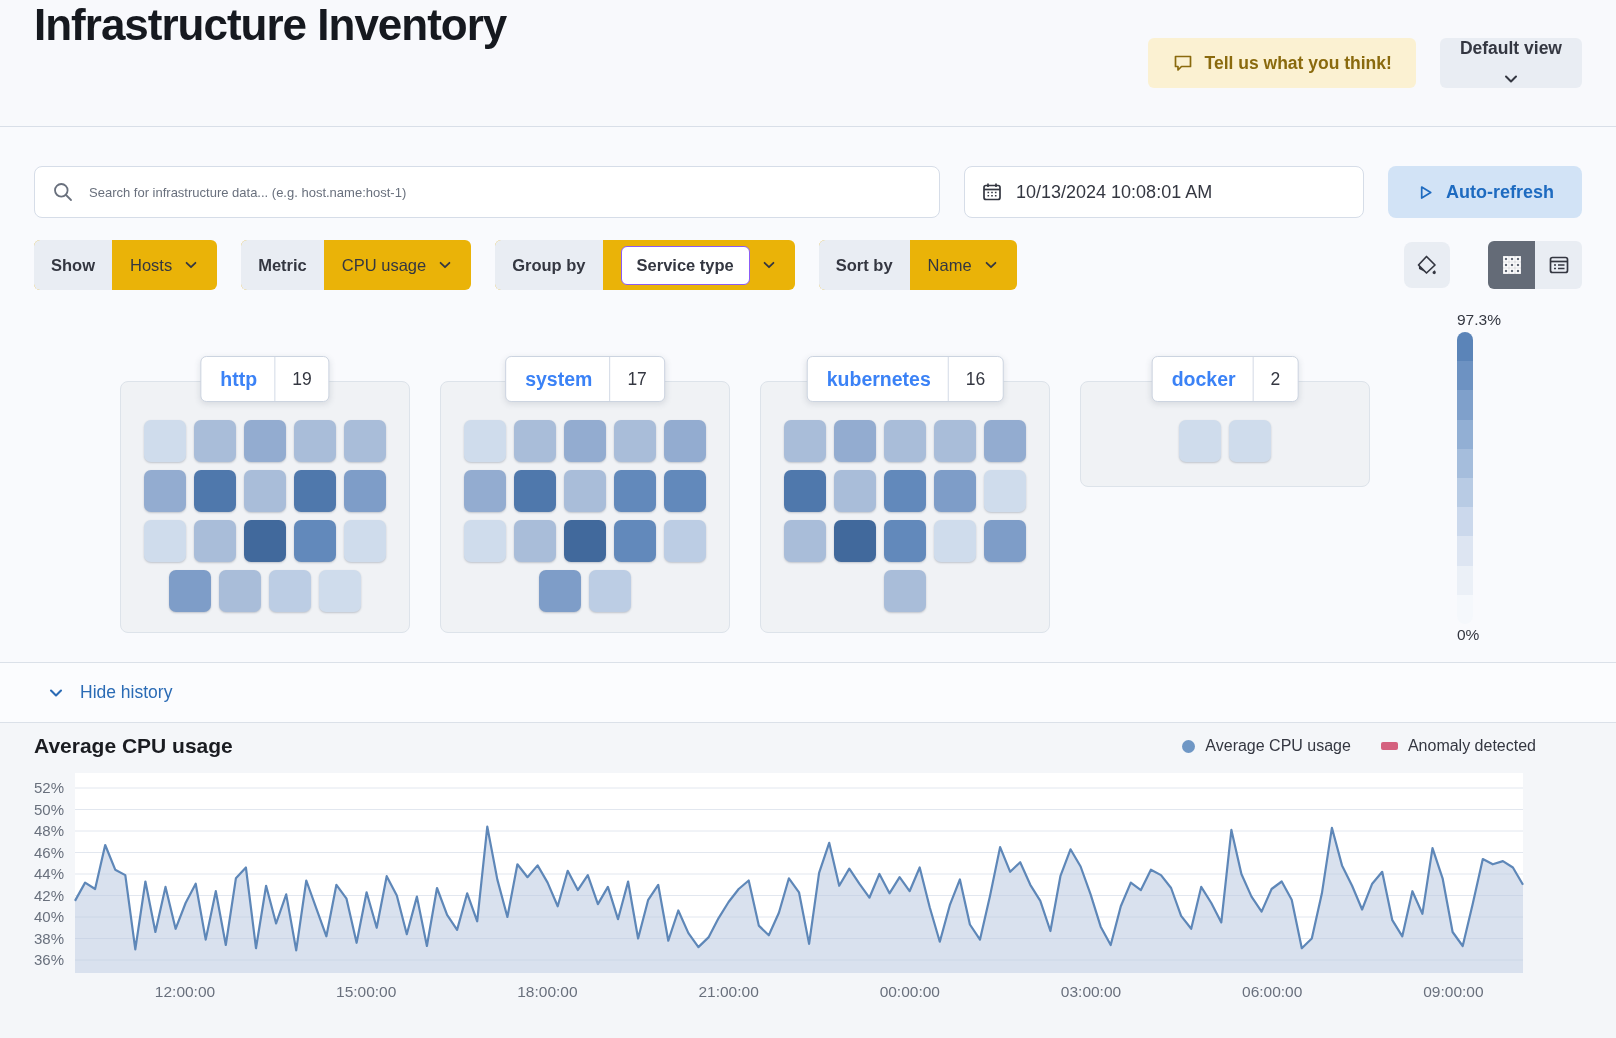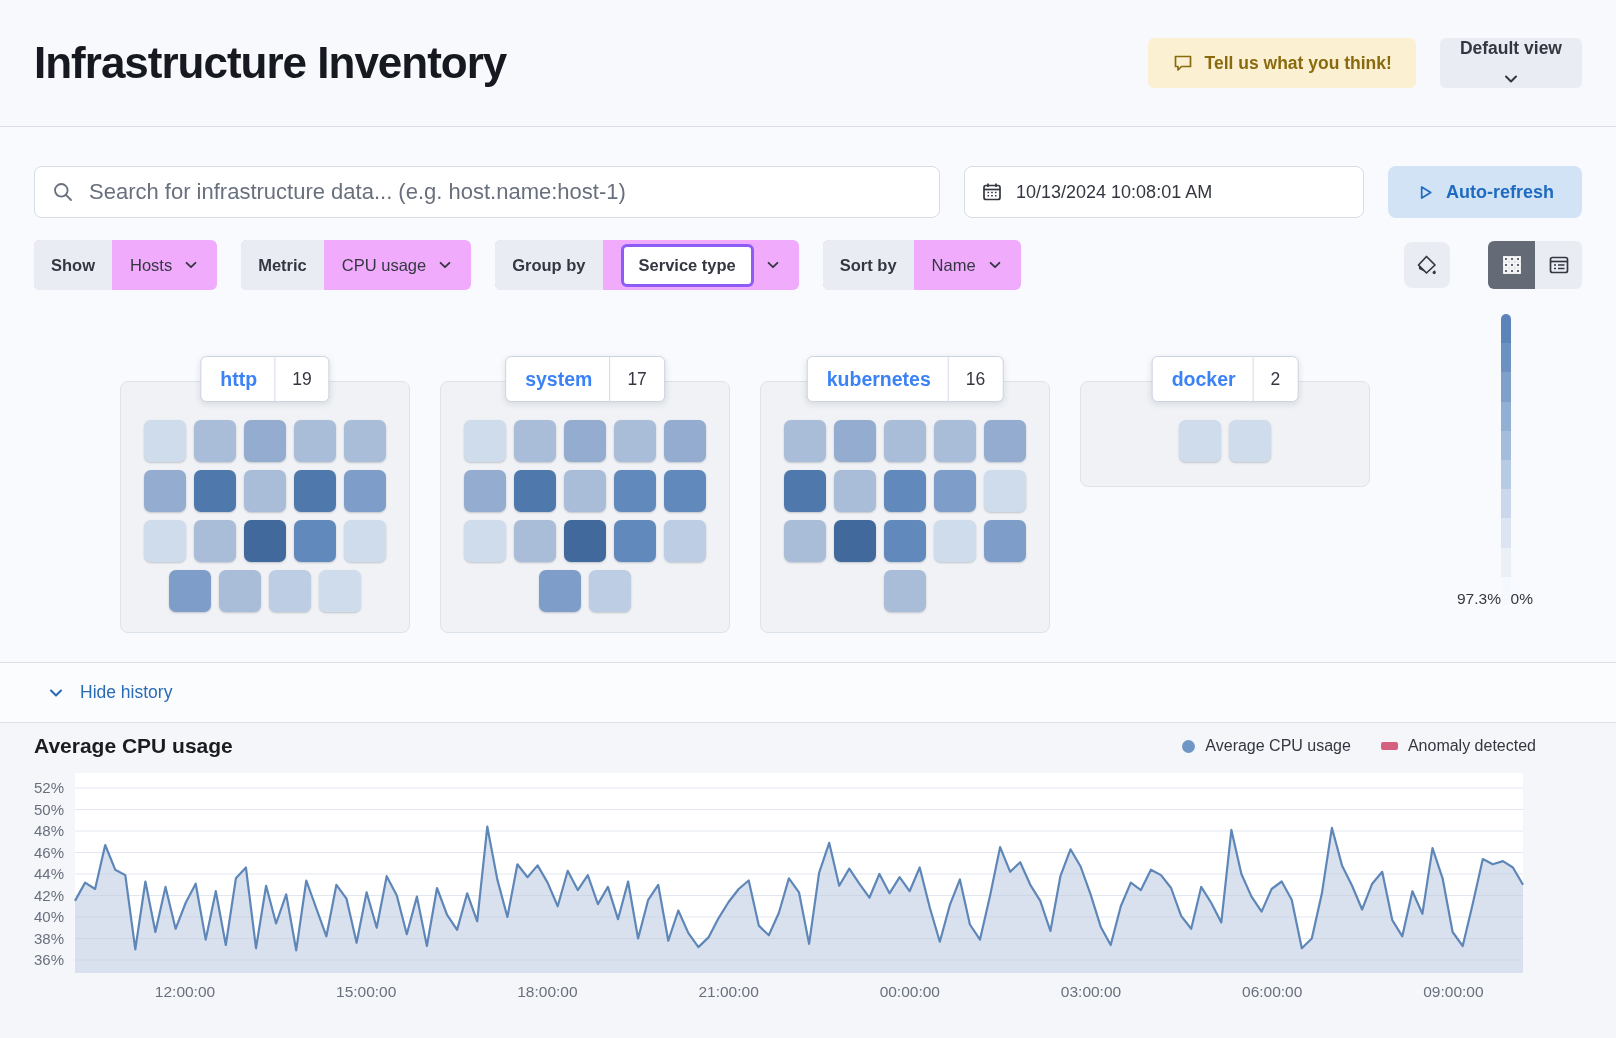--- a/index.html
+++ b/index.html
@@ -9,53 +9,53 @@
     background:#f9fafd;
     font-family:"Liberation Sans","DejaVu Sans",sans-serif;
     color:#343741;
   }
   svg { display:block; }
 
   
   .header {
     height:127px; padding:0 34px; background:#f8f9fc;
     border-bottom:1px solid #d9dfe8;
-    display:flex; align-items:center; justify-content:space-between;
+    display:flex; justify-content:space-between;
   }
   .page-title { font-size:44px; font-weight:800; letter-spacing:-1px; color:#16191f; margin:0; }
   .header-actions { display:flex; align-items:center; gap:24px; }
   .btn { border:none; cursor:pointer; display:flex; align-items:center; gap:11px;
          height:50px; border-radius:6px; font-family:inherit; font-size:17.5px; font-weight:700; }
   .feedback-btn { background:#fbf1d2; color:#8a6a0e; padding:0 24px; }
   .defaultview-btn { background:#e9edf3; color:#343741; padding:0 20px;flex-direction:column; }
 
   
   .toolbar { display:flex; gap:24px; padding:39px 34px 0 34px; }
   .search-box {
     flex:1; height:52px; background:#fff; border:1px solid #d6dde8; border-radius:8px;
     display:flex; align-items:center; gap:13px; padding:0 17px;
   }
   .search-box input {
     flex:1; border:none; outline:none; background:transparent;
-    font-family:inherit; font-size:22px; color:#701a75;
+    font-family:inherit; font-size:13px; color:#701a75;
   }
   .search-box input::placeholder { color:#69707d; }
   .datepicker {
     width:400px; height:52px; background:#fff; border:1px solid #d6dde8; border-radius:8px;
     display:flex; align-items:center; gap:13px; padding:0 16px; font-size:18px; cursor:pointer;
   }
   .autorefresh-btn { width:194px; background:#d2e3f6; color:#1e6bc0; font-size:18px; justify-content:center; height:52px; border-radius:8px; }
 
   
   .filters { display:flex; align-items:center; gap:24px; padding:22px 34px 0 34px; }
-  .filter { display:flex; align-items:stretch; height:50px; border-radius:6px; background:#f0abfc; cursor:pointer;justify-content:space-between; }
+  .filter { display:flex; align-items:stretch; height:50px; border-radius:6px; background:#eab308; cursor:pointer;justify-content:space-between; }
   .flabel { background:#e9edf3; display:flex; align-items:center; padding:0 17px;
             font-weight:700; font-size:16.5px; border-radius:6px 0 0 6px; }
   .fvalue { display:flex; align-items:center; gap:11px; padding:0 18px; font-size:16.5px; }
-  .chip { border:3px solid #8b5cf6; border-radius:6px; padding:9px 15px; font-weight:600; background:#fff; }
+  .chip { border:1px solid #8b5cf6; border-radius:6px; padding:9px 15px; font-weight:600; background:#fff; }
   .filters-right { margin-left:auto; display:flex; align-items:center; gap:38px; }
   .iconbtn { width:46px; height:46px; border-radius:8px; background:#e9edf3; border:none; cursor:pointer;
              display:flex; align-items:center; justify-content:center; }
   .toggle-group { display:flex; }
   .toggle { width:47px; height:48px; border:none; cursor:pointer; display:flex; align-items:center; justify-content:center; }
   .toggle.selected { background:#646b77; border-radius:6px 0 0 6px; }
   .toggle.unselected { background:#e9edf3; border-radius:0 6px 6px 0; }
 
   
   .waffle-section { position:relative; }
@@ -72,21 +72,21 @@
     position:absolute; top:-26px; left:50%; transform:translateX(-50%);
     background:#fff; border:1px solid #ccd4e0; border-radius:6px; height:46px;
     display:flex; align-items:center; box-shadow:0 2px 6px rgba(60,70,90,.14);
     padding:0 0 0 19px; white-space:nowrap; cursor:pointer;
   }
   .group-name { color:#3b82f6; font-weight:700; font-size:19.5px; padding-right:17px; }
   .badge-sep { width:1px; align-self:stretch; background:#d3dae6; }
   .group-count { font-size:17.5px; color:#343741; padding:0 17px; }
 
   .scale { position:absolute; right:83px; top:-70px; width:76px;
-           display:flex; flex-direction:row; align-items:flex-end; }
+           display:flex; flex-direction:column; align-items:flex-start; }
   .scale-max, .scale-min { font-size:15.5px; color:#343741; }
   .scale-bar { width:16px; height:292px; border-radius:9px; overflow:hidden; margin:3px 0 2px; display:flex; flex-direction:column; }
   .scale-step { flex:1; }
 
   
   .history-toggle-row {
     margin-top:29px; border-top:1px solid #dbe1e9; height:60px;
     display:flex; align-items:center; gap:14px; padding-left:46px;
     color:#2a6bb5; font-size:17.5px; font-weight:500; cursor:pointer; background:#fbfcfe;
   }

